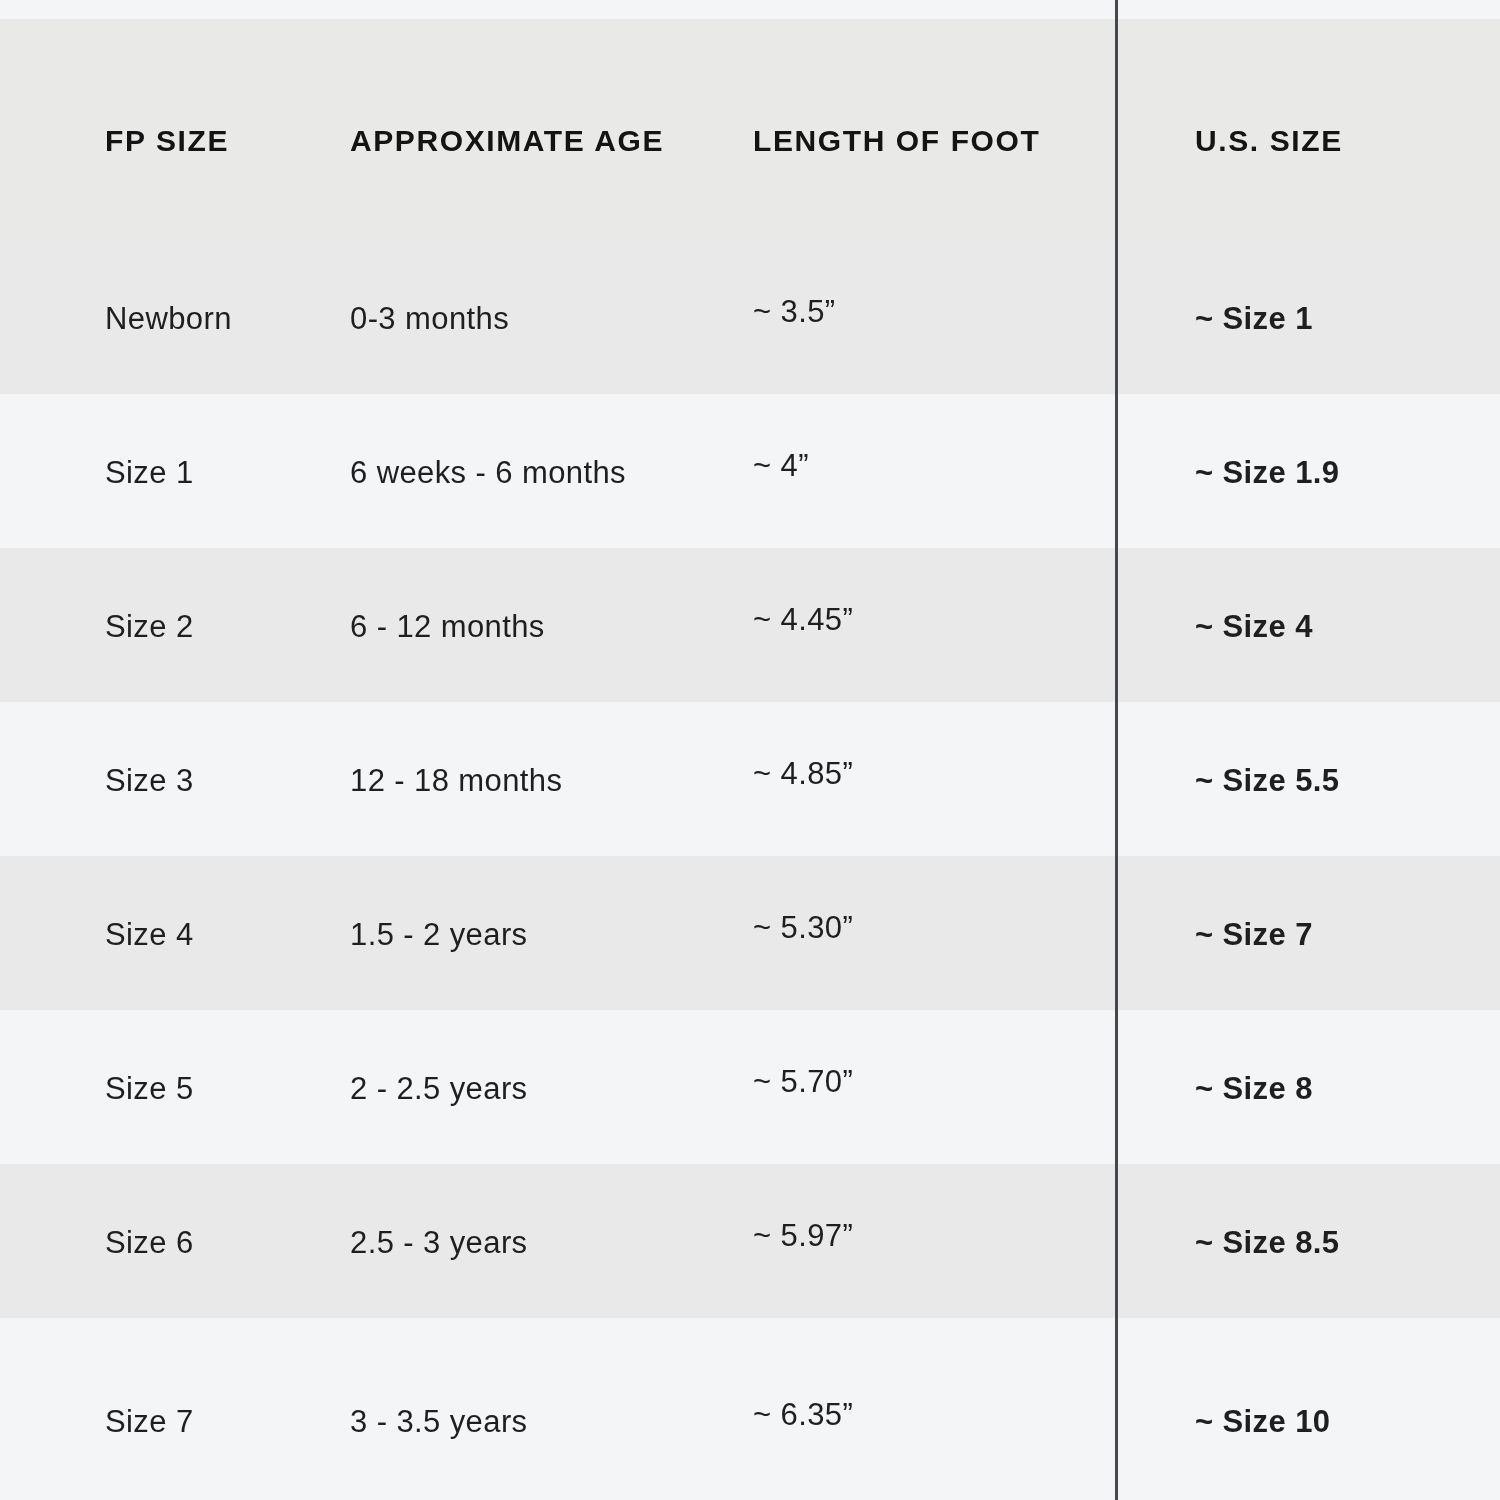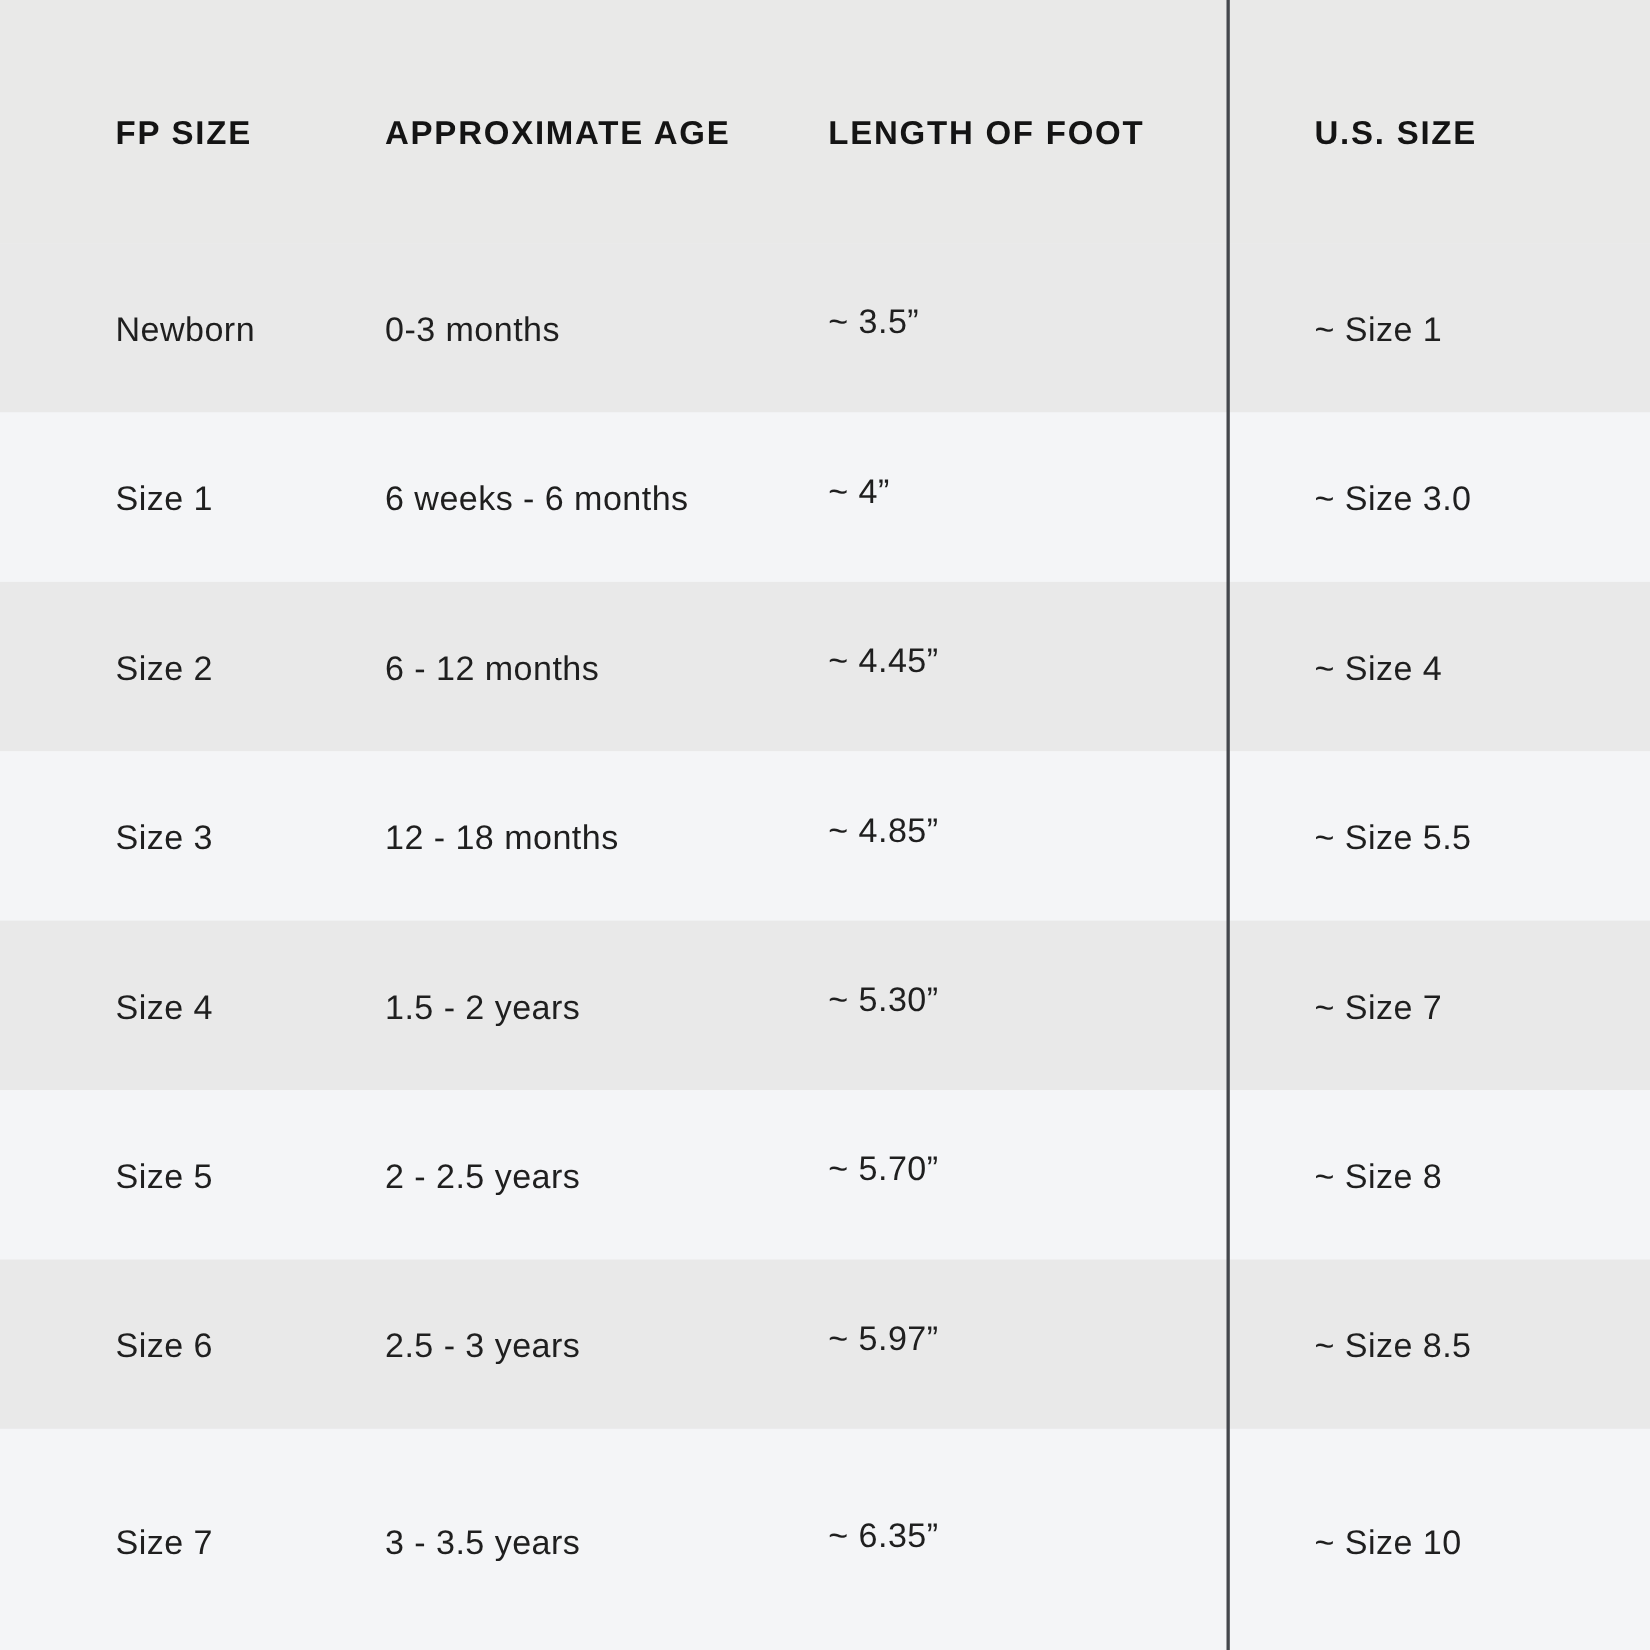--- a/index.html
+++ b/index.html
@@ -9,38 +9,38 @@
     height: 1500px;
     overflow: hidden;
     background: #f4f5f7;
     font-family: "Liberation Sans", sans-serif;
     color: #1f1f1f;
   }
   .row {
     position: relative;
     width: 100%;
   }
-  .row.header-row { height: 221px; background: #e9e9e8; }
+  .row.header-row { height: 221px; background: #e9e9e8; margin-top: 19px; }
   .row.body-row   { height: 154px; }
   .row.body-row:nth-of-type(odd)  { background: #f4f5f7; }
   .row.body-row:nth-of-type(even) { background: #e9e9e9; }
   .row.body-row.last { height: 204px; }
 
   .cell {
     position: absolute;
     top: calc(50% + 2px);
     transform: translateY(-50%);
     white-space: nowrap;
     font-size: 31px;
     letter-spacing: 0.4px;
   }
   .c1 { left: 105px; }
   .c2 { left: 350px; }
   .c3 { left: 753px; top: calc(50% - 5px); }
-  .c4 { left: 1195px; }
+  .c4 { left: 1195px; font-weight: bold; }
 
   .header-row .cell {
     top: calc(50% + 11px);
     font-weight: bold;
     font-size: 30px;
     letter-spacing: 1.6px;
     color: #141414;
   }
   .header-row .c4 { line-height: 44px; text-align: center; }
 
@@ -72,21 +72,21 @@
     <div class="cell c1">Newborn</div>
     <div class="cell c2">0-3 months</div>
     <div class="cell c3">~ 3.5”</div>
     <div class="cell c4">~ Size 1</div>
   </div>
 
   <div class="row body-row">
     <div class="cell c1">Size 1</div>
     <div class="cell c2">6 weeks - 6 months</div>
     <div class="cell c3">~ 4”</div>
-    <div class="cell c4">~ Size 3.0</div>
+    <div class="cell c4">~ Size 1.9</div>
   </div>
 
   <div class="row body-row">
     <div class="cell c1">Size 2</div>
     <div class="cell c2">6 - 12 months</div>
     <div class="cell c3">~ 4.45”</div>
     <div class="cell c4">~ Size 4</div>
   </div>
 
   <div class="row body-row">

